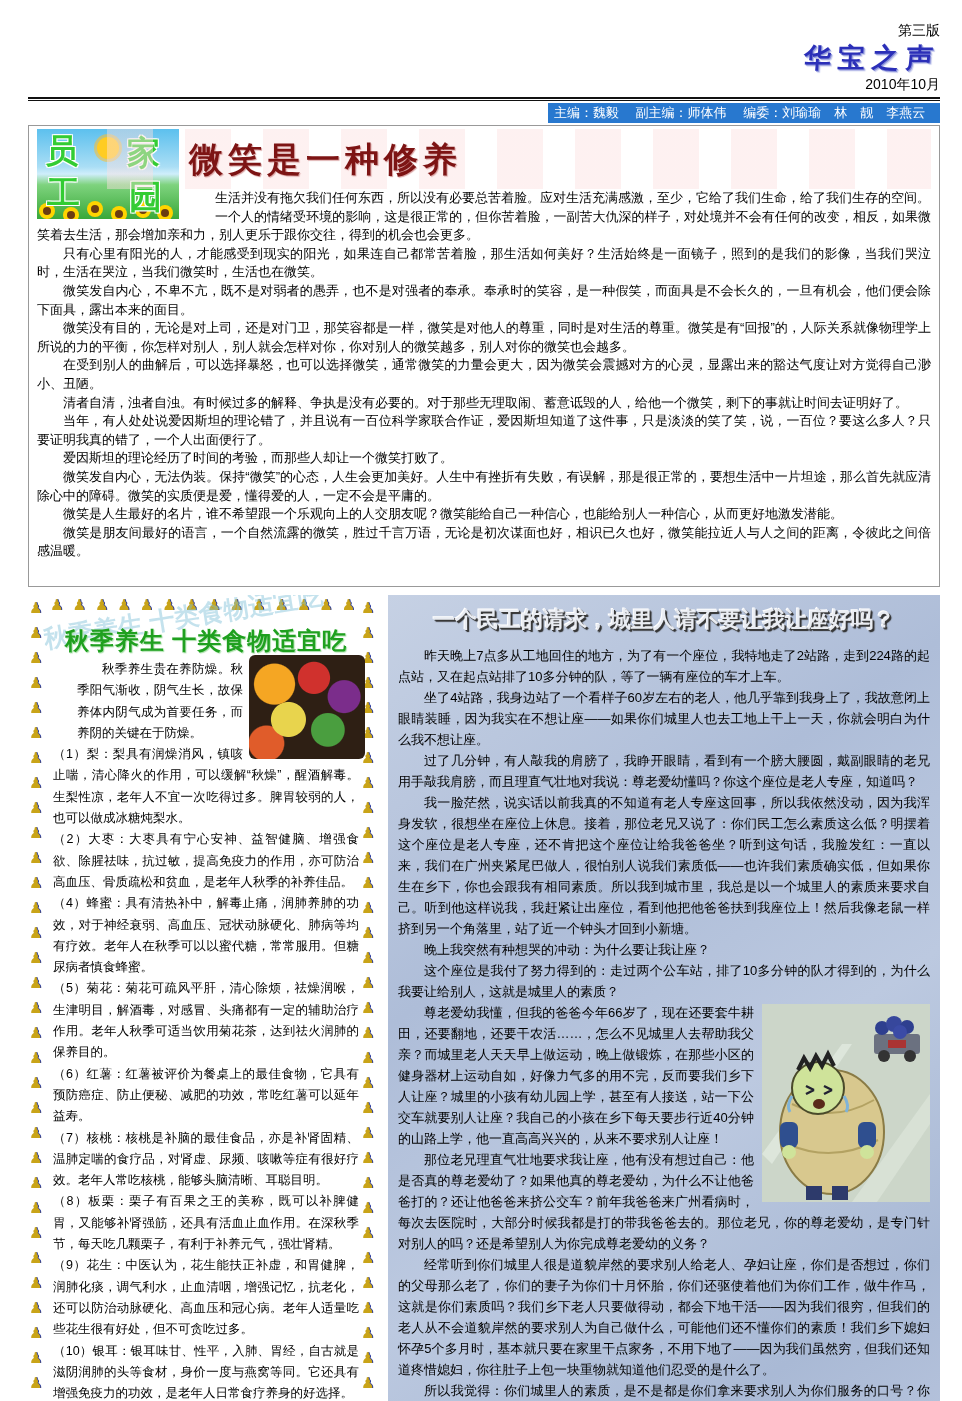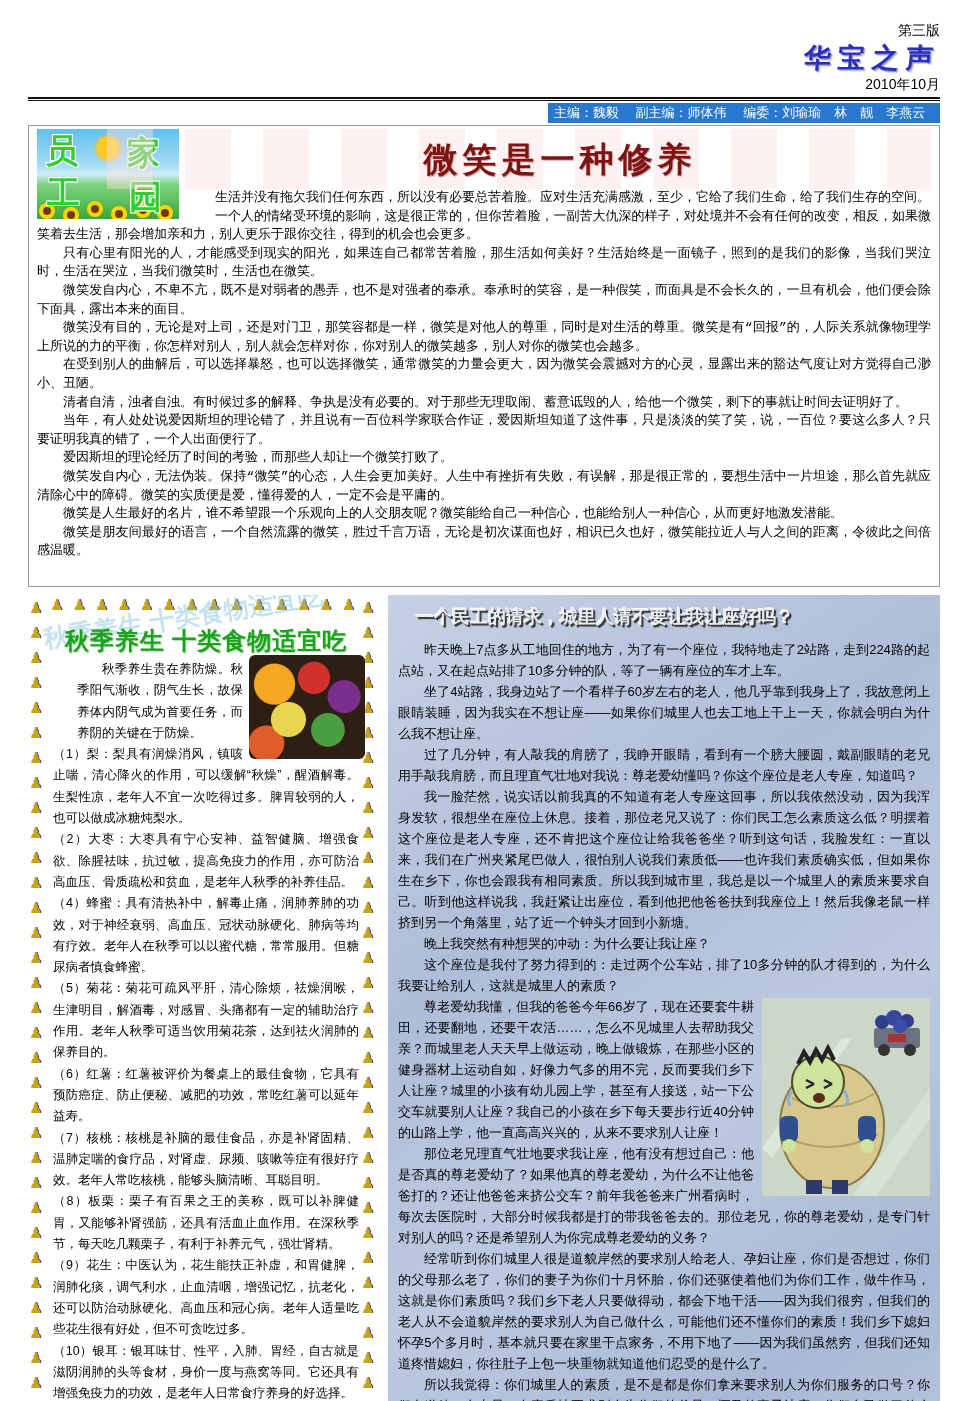--- a/index.html
+++ b/index.html
@@ -46,33 +46,33 @@
     box-shadow:0 0 0 4px #ffd400, 24px 4px 0 0 #6b3c12, 24px 4px 0 4px #ffd400,
       48px -2px 0 0 #6b3c12, 48px -2px 0 4px #ffd400, 72px 3px 0 0 #6b3c12, 72px 3px 0 4px #ffd400,
       96px -1px 0 0 #6b3c12, 96px -1px 0 4px #ffd400, 118px 2px 0 0 #6b3c12, 118px 2px 0 4px #ffd400;
   }
   .logo .lchar {
     position:absolute; font-size:33px; font-weight:bold; color:#33cc33;
     text-shadow:1px 1px 0 #fff, -1px -1px 0 #fff, 1px -1px 0 #fff, -1px 1px 0 #fff;
   }
   .lc1{top:0; left:8px;} .lc2{top:2px; left:90px;} .lc3{top:42px; left:10px;} .lc4{top:46px; left:92px;}
   .smile-title-wrap {
-    position:relative; height:60px; margin-left:70px; text-align:center;
+    position:relative; height:60px; margin-left:70px; 
     background:repeating-linear-gradient(90deg, rgba(252,224,224,.45) 0 46px, rgba(255,255,255,0) 46px 78px);
   }
   .smile-title {
     display:inline-block; margin-top:8px; font-size:34px; font-weight:bold;
     color:#7d1414; letter-spacing:5px; text-shadow:1px 1px 1px #d8a0a0;
   }
   .baby { position:absolute; top:6px; width:18px; height:24px; opacity:.55; }
   .baby .head{ width:14px; height:14px; border-radius:50%; background:#f6b8b8; margin:0 auto;}
   .baby .body{ width:18px; height:10px; border-radius:4px; background:#fde2c8; margin-top:-2px;}
   .baby-l{ left:4px; } .baby-r{ right:4px; }
   .smile-body p {
-    margin:0; text-indent:2em; font-size:13px; line-height:18.6px; text-align:justify;font-family:Liberation Mono, monospace;
+    margin:0; text-indent:2em; font-size:13px; line-height:18.6px; text-align:justify;
   }
 
   
   .bottom { display:flex; margin-top:8px; align-items:flex-start; }
 
   
   .autumn {
     width:356px; position:relative; padding:26px 25px 40px;
     border-bottom:2px dashed #333; height:842px; overflow:hidden;
   }
@@ -111,21 +111,21 @@
   .autumn-body p { margin:0; }
   .autumn-body .intro { text-indent:2em;margin-left:24px; }
 
   
   .worker {
     width:552px; margin-left:4px; height:846px; overflow:hidden;
     background:linear-gradient(145deg,#c6d1e4 0%,#aebdd8 35%,#bcc9e0 60%,#a9b9d5 85%,#b6c3dc 100%);
     padding:2px 10px 4px; position:relative;
   }
   .worker-title {
-    font-size:18px; font-weight:bold; letter-spacing:0px;
+    text-align:center; font-size:22px; font-weight:bold; letter-spacing:0px;
     color:#e9ecf2; margin:8px 18px 10px;
     text-shadow:1px 1px 0 #3a3a3a, 2px 2px 1px #2e2e2e, -1px -1px 0 #ffffff;
   }
   .worker-body p { margin:0; text-indent:2em; font-size:13px; line-height:21px; text-align:justify; }
   .cartoon { float:right; width:168px; height:198px; margin:2px 0 4px 8px; }
 </style>
 </head>
 <body>
 
 <div class="page">

